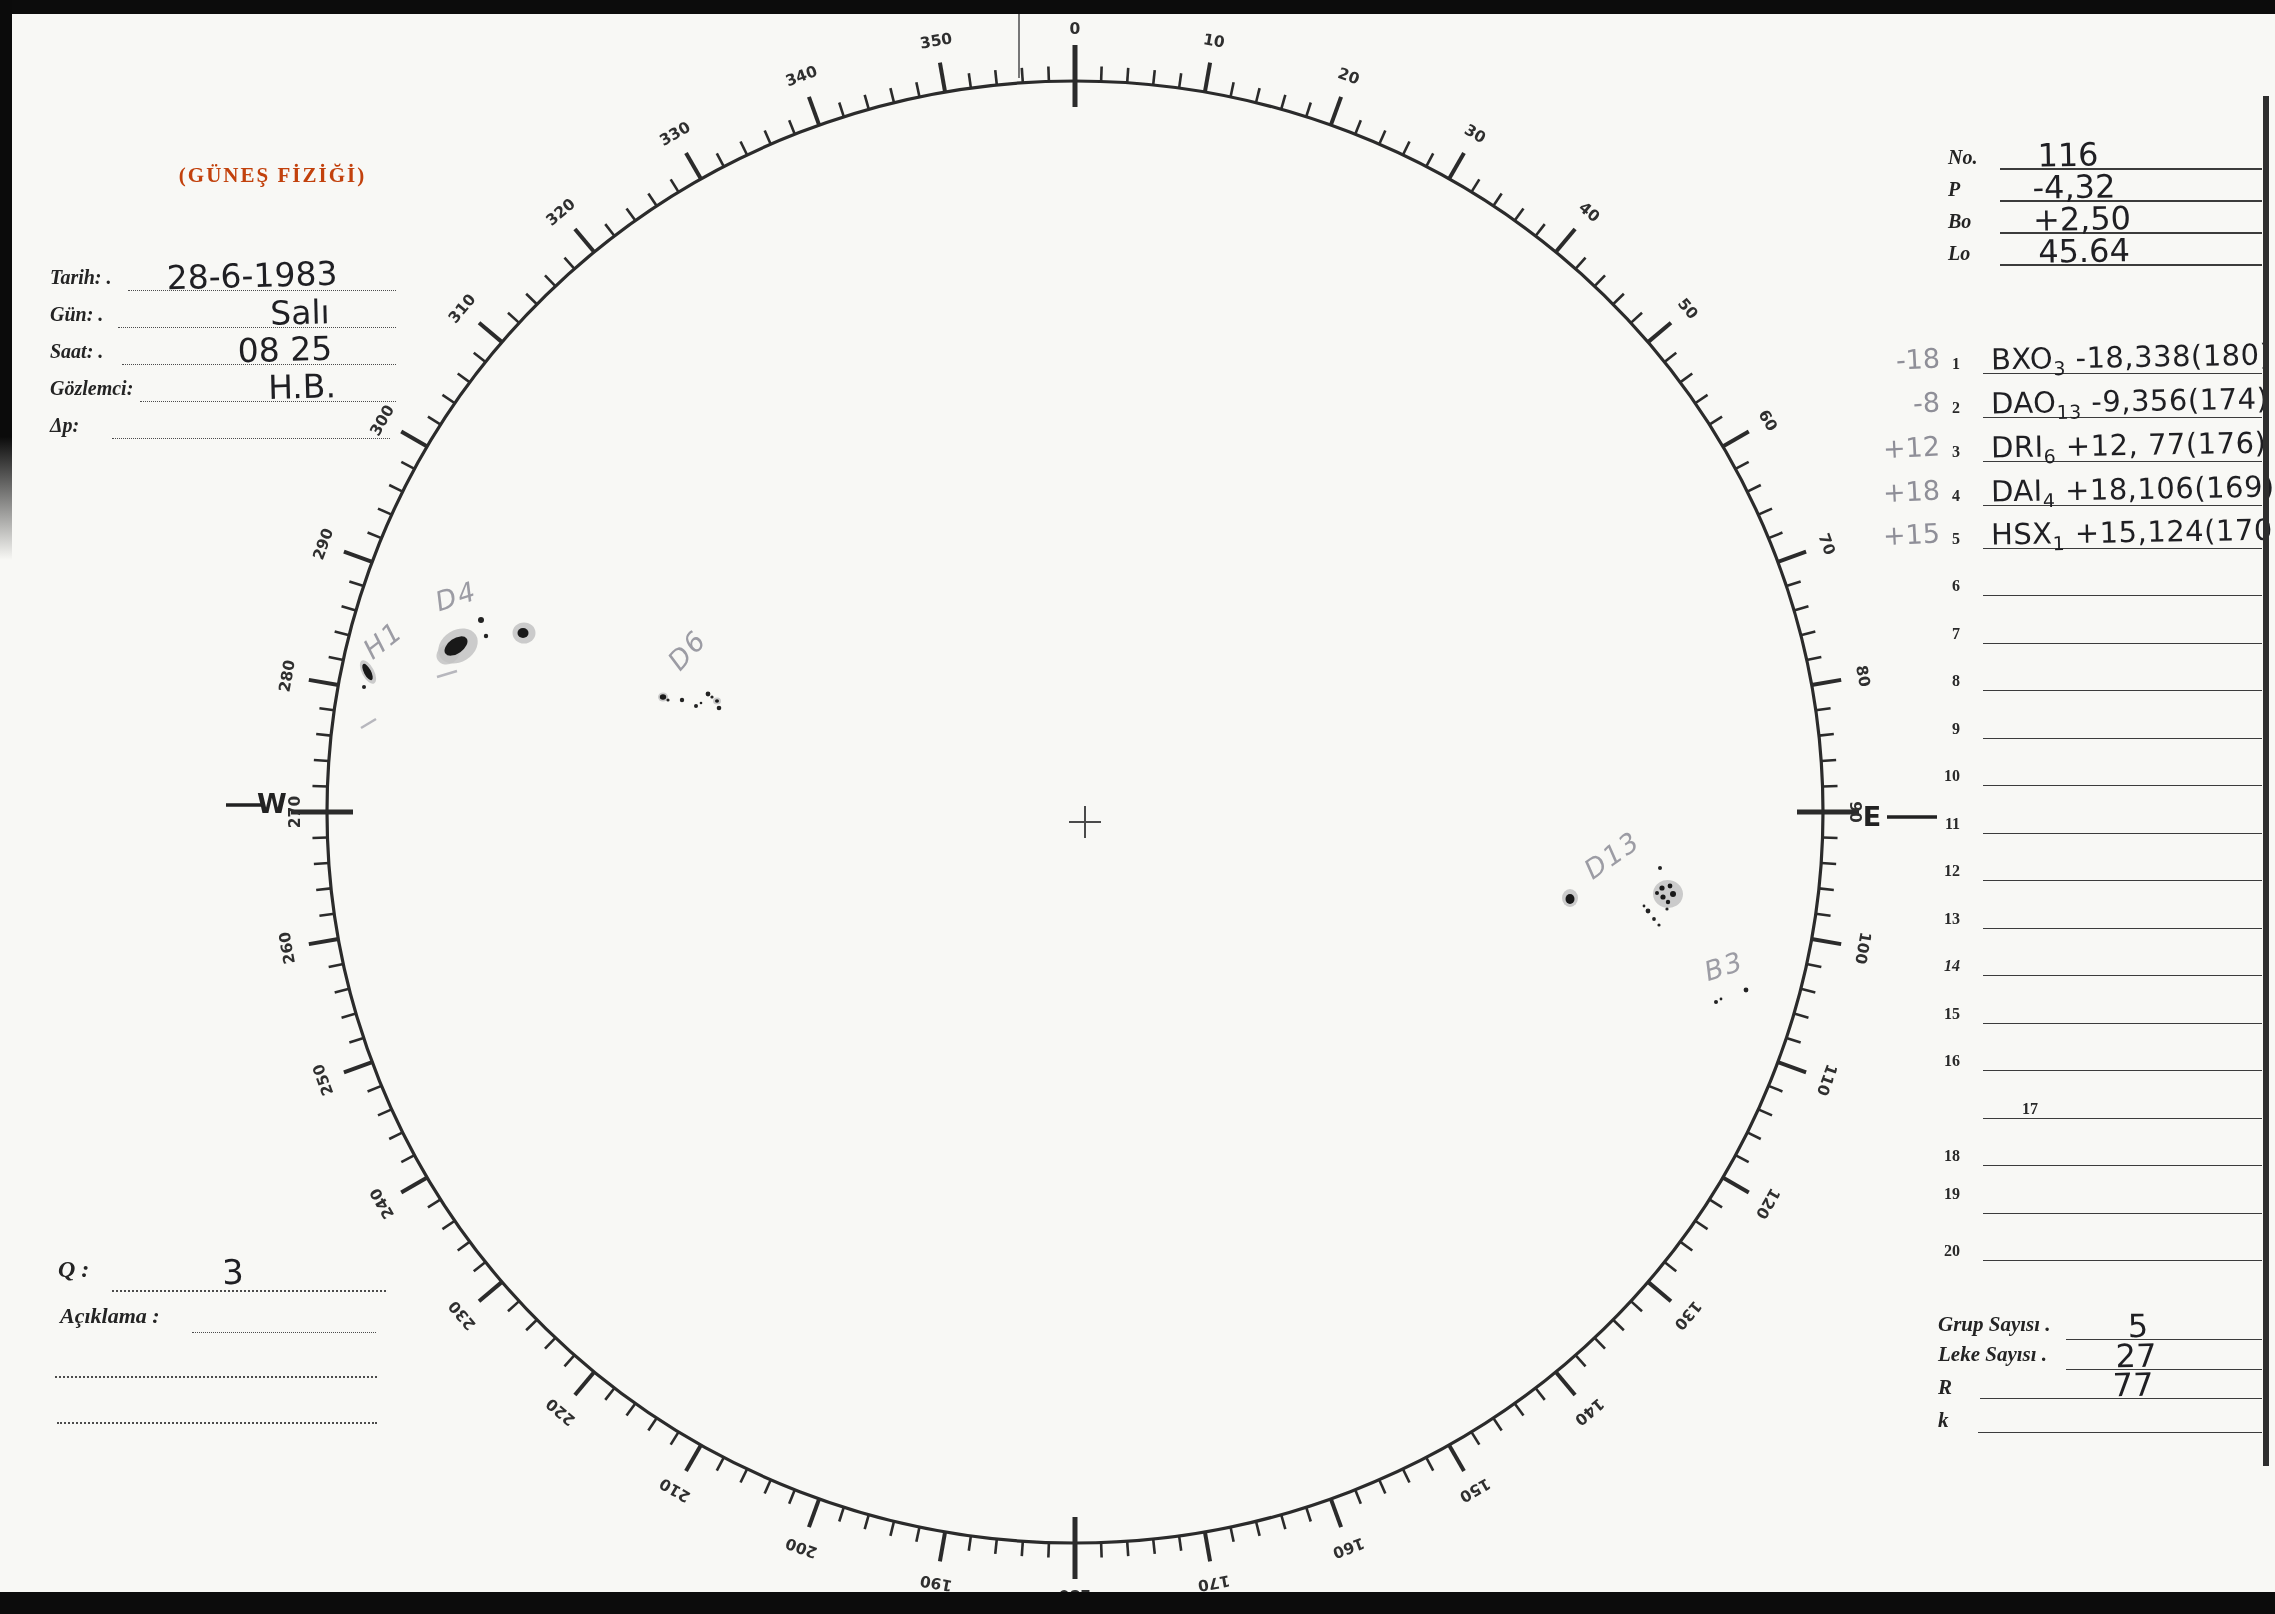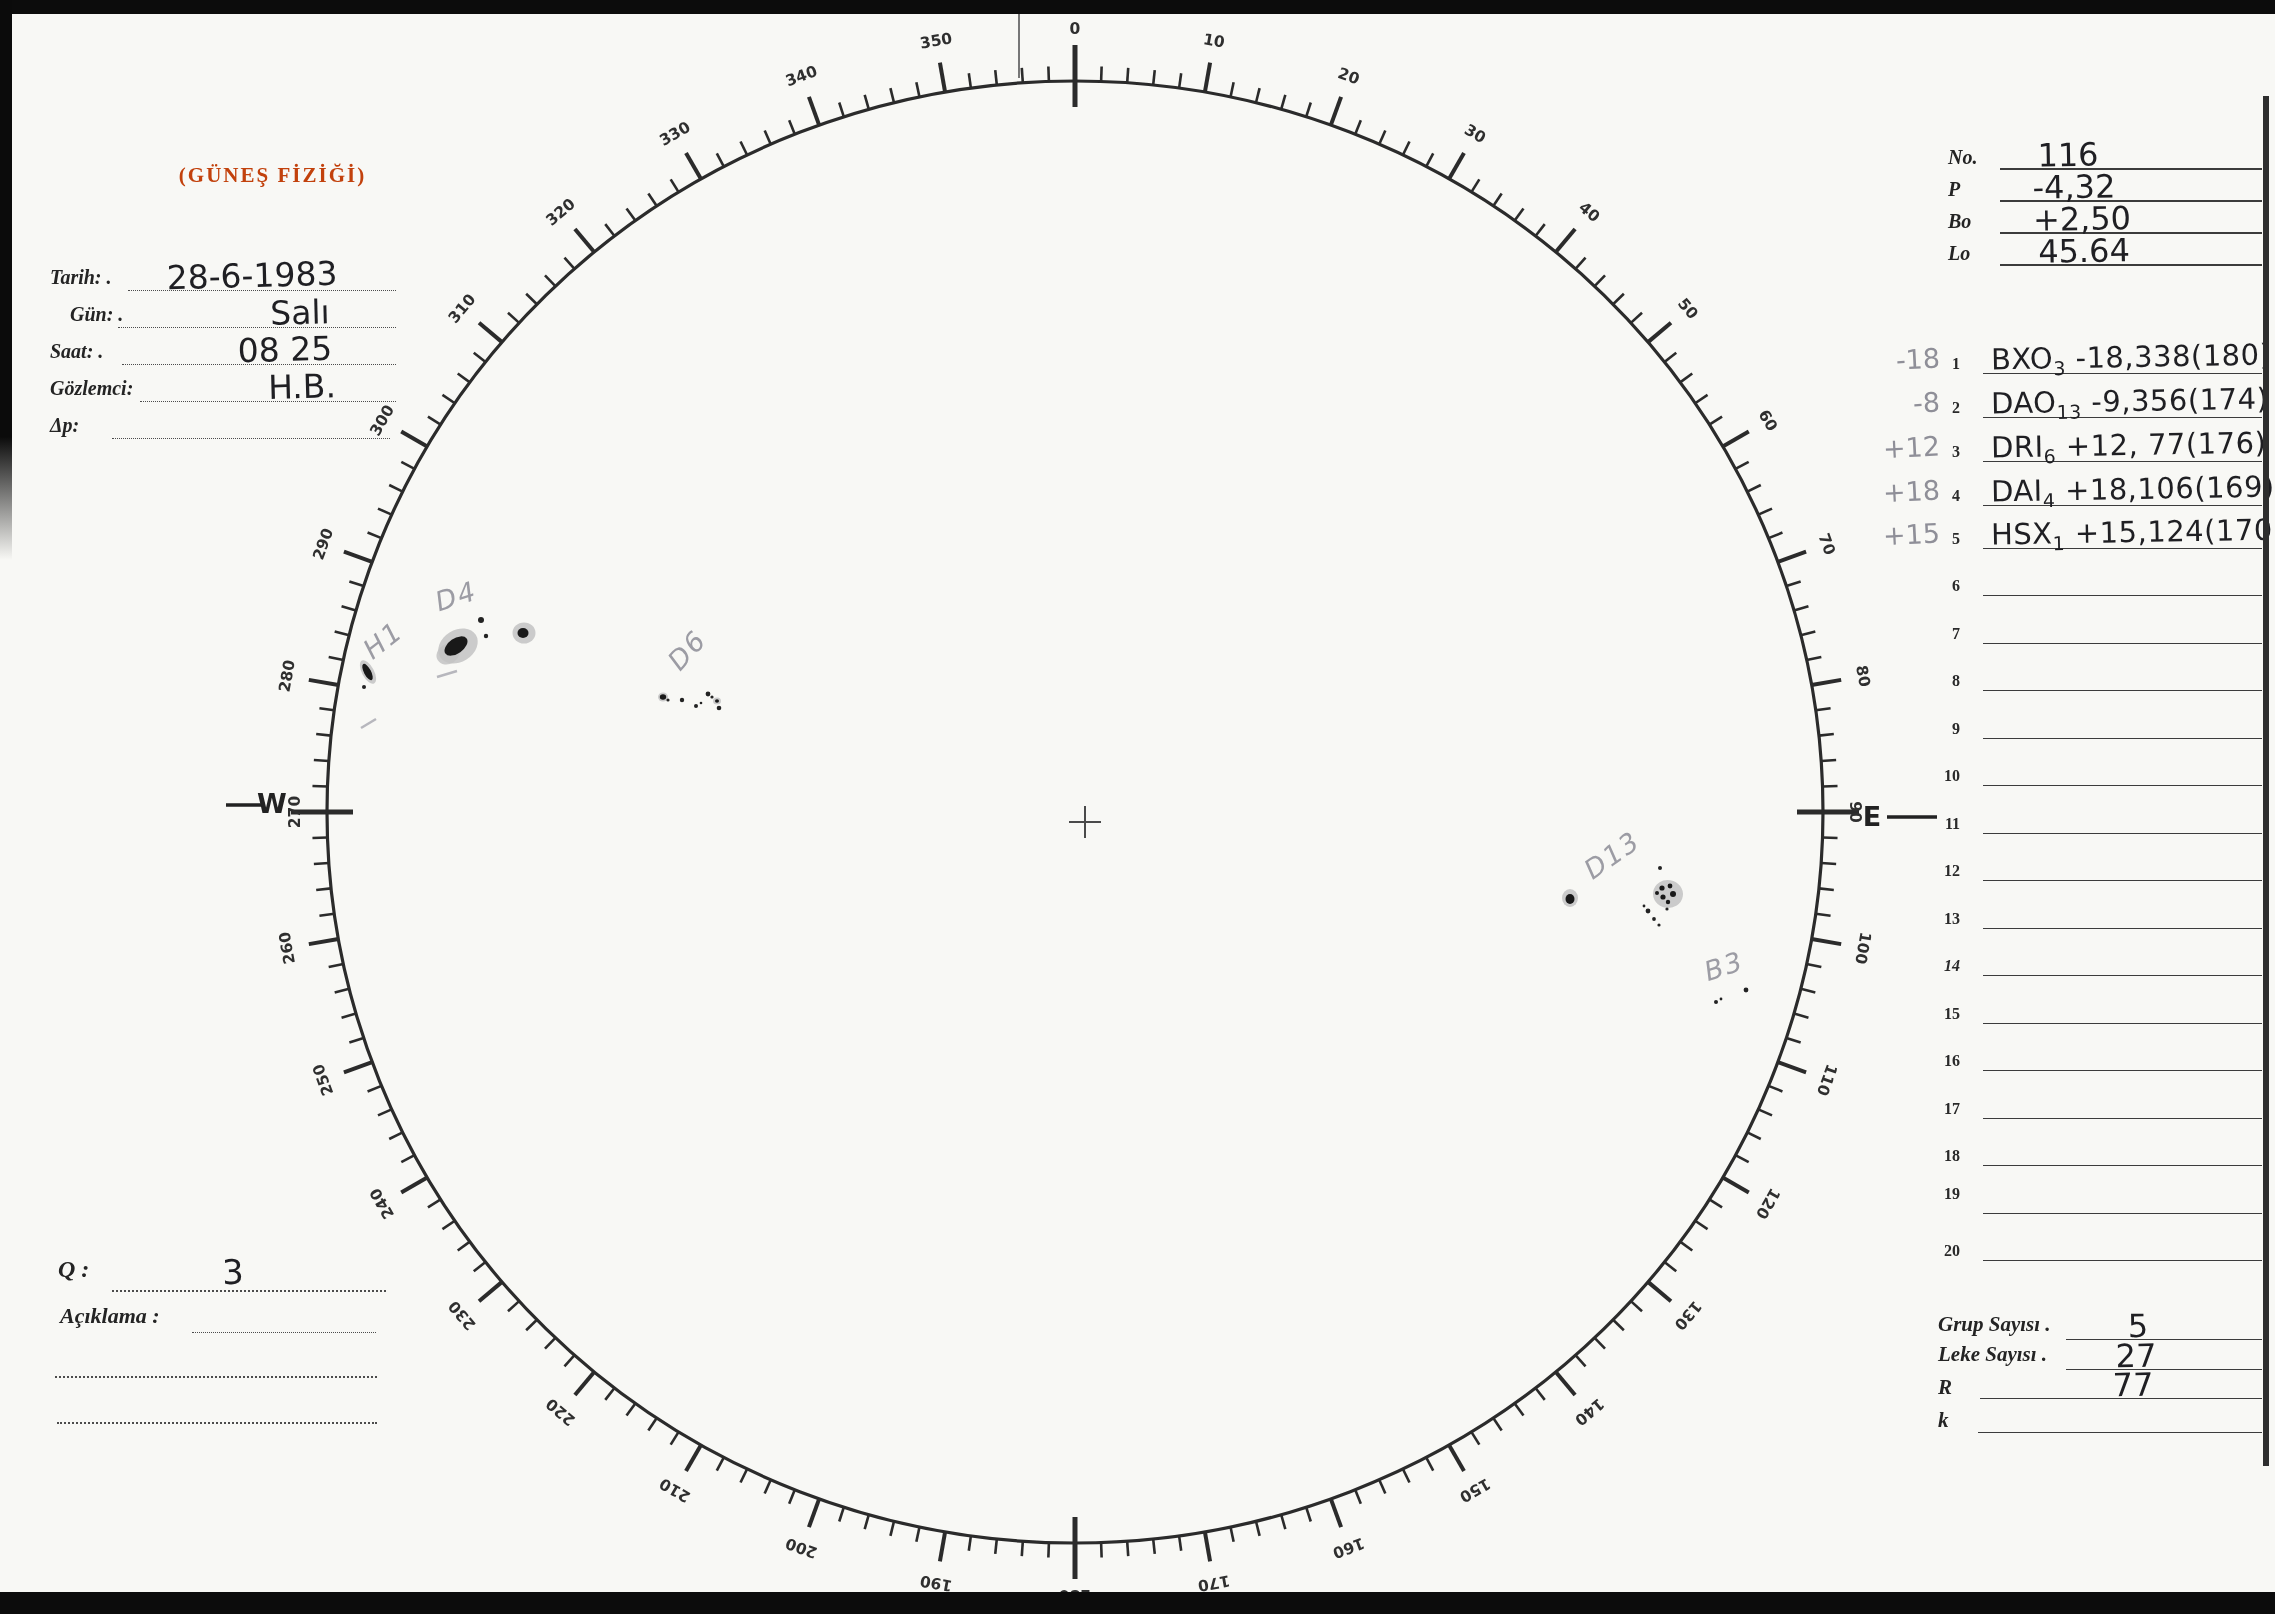--- a/index.html
+++ b/index.html
@@ -297,21 +297,21 @@
       </svg>
 
     <div class="abs" style="left:50px;top:143px;width:445px;text-align:center;">
       <div style="font:700 21px 'Liberation Serif',serif;letter-spacing:2px;color:#c2410c;margin-top:20px;">(GÜNEŞ FİZİĞİ)</div>
     </div>
 
     <div id="obs-fields">
         <div class="plabel" style="position:absolute;left:50px;top:266px;">Tarih: .</div>
         <div class="dot" style="position:absolute;left:128px;top:290px;width:268px;border-bottom-width:1.8px;"></div>
         <div class="hw" style="position:absolute;left:252px;top:256px;transform:translateX(-50%) rotate(-1.5deg);font-size:33px;">28-6-1983</div>
-        <div class="plabel" style="position:absolute;left:50px;top:303px;margin-left:20px;">Gün: .</div>
+        <div class="plabel" style="position:absolute;left:50px;top:303px;">Gün: .</div>
         <div class="dot" style="position:absolute;left:118px;top:327px;width:278px;border-bottom-width:1.8px;"></div>
         <div class="hw" style="position:absolute;left:300px;top:293px;transform:translateX(-50%) rotate(-1.5deg);font-size:33px;">Salı</div>
         <div class="plabel" style="position:absolute;left:50px;top:340px;">Saat: .</div>
         <div class="dot" style="position:absolute;left:122px;top:364px;width:274px;border-bottom-width:1.8px;"></div>
         <div class="hw" style="position:absolute;left:285px;top:330px;transform:translateX(-50%) rotate(-1.5deg);font-size:33px;">08 25</div>
         <div class="plabel" style="position:absolute;left:50px;top:377px;">Gözlemci:</div>
         <div class="dot" style="position:absolute;left:140px;top:401px;width:256px;border-bottom-width:1.8px;"></div>
         <div class="hw" style="position:absolute;left:302px;top:367px;transform:translateX(-50%) rotate(-1.5deg);font-size:33px;">H.B.</div>
         <div class="plabel" style="position:absolute;left:50px;top:414px;">Δp:</div>
         <div class="dot" style="position:absolute;left:112px;top:438px;width:278px;border-bottom-width:1.8px;"></div>
@@ -368,21 +368,21 @@
         <div class="rownum" style="position:absolute;left:1900px;top:862px;width:60px;">12</div>
         <div class="sol" style="position:absolute;left:1983px;top:880px;width:279px;border-bottom-width:1.8px;"></div>
         <div class="rownum" style="position:absolute;left:1900px;top:910px;width:60px;">13</div>
         <div class="sol" style="position:absolute;left:1983px;top:928px;width:279px;border-bottom-width:1.8px;"></div>
         <div class="rownum" style="position:absolute;left:1900px;top:957px;width:60px;font-style:italic;">14</div>
         <div class="sol" style="position:absolute;left:1983px;top:975px;width:279px;border-bottom-width:1.8px;"></div>
         <div class="rownum" style="position:absolute;left:1900px;top:1005px;width:60px;">15</div>
         <div class="sol" style="position:absolute;left:1983px;top:1023px;width:279px;border-bottom-width:1.8px;"></div>
         <div class="rownum" style="position:absolute;left:1900px;top:1052px;width:60px;">16</div>
         <div class="sol" style="position:absolute;left:1983px;top:1070px;width:279px;border-bottom-width:1.8px;"></div>
-        <div class="rownum" style="position:absolute;left:1900px;top:1100px;width:60px;">17</div>
+        <div class="rownum" style="position:absolute;left:1978px;top:1100px;width:60px;">17</div>
         <div class="sol" style="position:absolute;left:1983px;top:1118px;width:279px;border-bottom-width:1.8px;"></div>
         <div class="rownum" style="position:absolute;left:1900px;top:1147px;width:60px;">18</div>
         <div class="sol" style="position:absolute;left:1983px;top:1165px;width:279px;border-bottom-width:1.8px;"></div>
         <div class="rownum" style="position:absolute;left:1900px;top:1165px;width:60px;margin-top:20px;">19</div>
         <div class="sol" style="position:absolute;left:1983px;top:1213px;width:279px;border-bottom-width:1.8px;"></div>
         <div class="rownum" style="position:absolute;left:1900px;top:1242px;width:60px;">20</div>
         <div class="sol" style="position:absolute;left:1983px;top:1260px;width:279px;border-bottom-width:1.8px;"></div>
       </div>
 
     <div id="summary">

